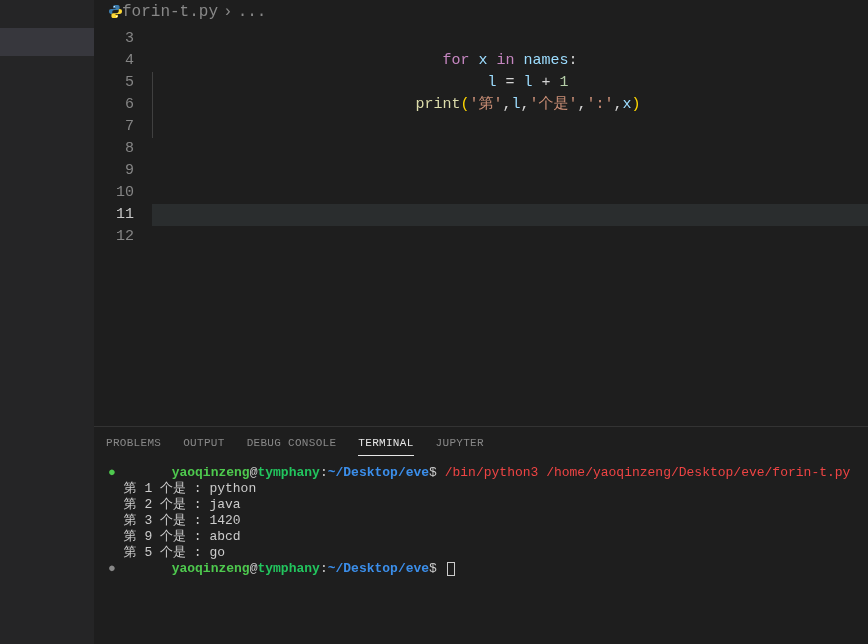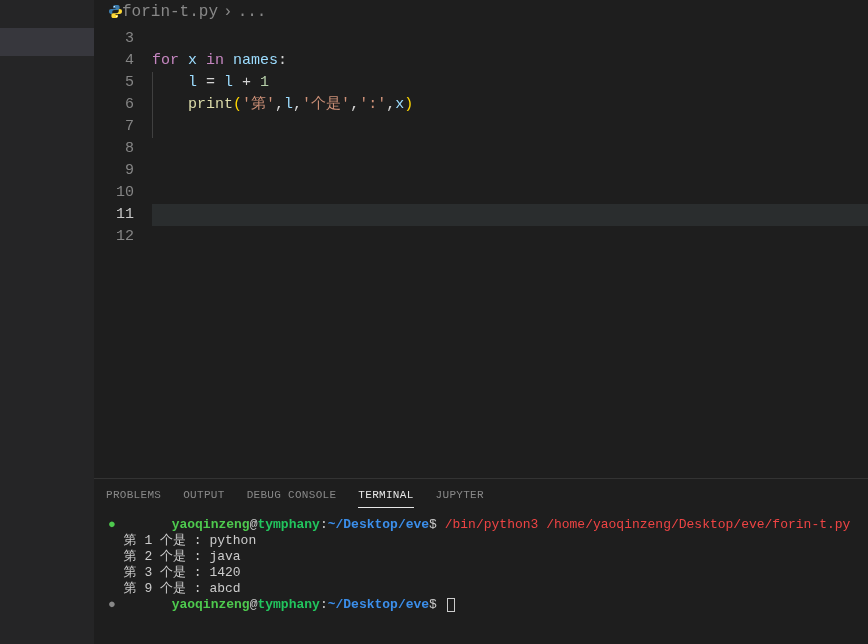--- a/index.html
+++ b/index.html
@@ -67,20 +67,21 @@
     }
     .gutter .ln.active {
       color: #c6c6c6;
     }
     .code-area {
       flex: 1;
       padding-top: 4px;
       font-size: 15px;
       line-height: 22px;
       position: relative;
+      text-align: center;
     }
     .code-line {
       height: 22px;
       white-space: pre;
       position: relative;
     }
     .code-line.active-line {
       background: #2a2d2e;
     }
     .indent-guide {
@@ -91,21 +92,21 @@
     }
     .tok-keyword { color: #c586c0; }
     .tok-var { color: #9cdcfe; }
     .tok-func { color: #dcdcaa; }
     .tok-string { color: #ce9178; }
     .tok-num { color: #b5cea8; }
     .tok-op { color: #d4d4d4; }
     .tok-paren { color: #ffd700; }
     .tok-comma { color: #d4d4d4; }
     .panel {
-      height: 166px;
+      height: 218px;
       border-top: 1px solid #333;
       background: #1e1e1e;
       display: flex;
       flex-direction: column;
     }
     .panel-tabs {
       display: flex;
       padding: 0 12px;
       height: 32px;
       align-items: center;
@@ -215,17 +216,18 @@
       <div class="panel-tab">DEBUG CONSOLE</div>
       <div class="panel-tab active">TERMINAL</div>
       <div class="panel-tab">JUPYTER</div>
     </div>
     <div class="terminal-content" id="terminal">
         <div class="term-line"><span class="term-dot-green">●</span> <span class="term-user">yaoqinzeng</span><span class="term-at">@</span><span class="term-host">tymphany</span><span class="term-colon">:</span><span class="term-path">~/Desktop/eve</span><span class="term-prompt">$ </span><span class="term-cmd">/bin/python3 /home/yaoqinzeng/Desktop/eve/forin-t.py</span></div>
         <div class="term-line">  第 1 个是 : python</div>
         <div class="term-line">  第 2 个是 : java</div>
         <div class="term-line">  第 3 个是 : 1420</div>
         <div class="term-line">  第 9 个是 : abcd</div>
+        <div class="term-line">  第 5 个是 : go</div>
         <div class="term-line"><span class="term-dot-gray">●</span> <span class="term-user">yaoqinzeng</span><span class="term-at">@</span><span class="term-host">tymphany</span><span class="term-colon">:</span><span class="term-path">~/Desktop/eve</span><span class="term-prompt">$ </span><span class="cursor-box"></span></div>
       </div>
   </div>
 
 </div>
 
 </body></html>

